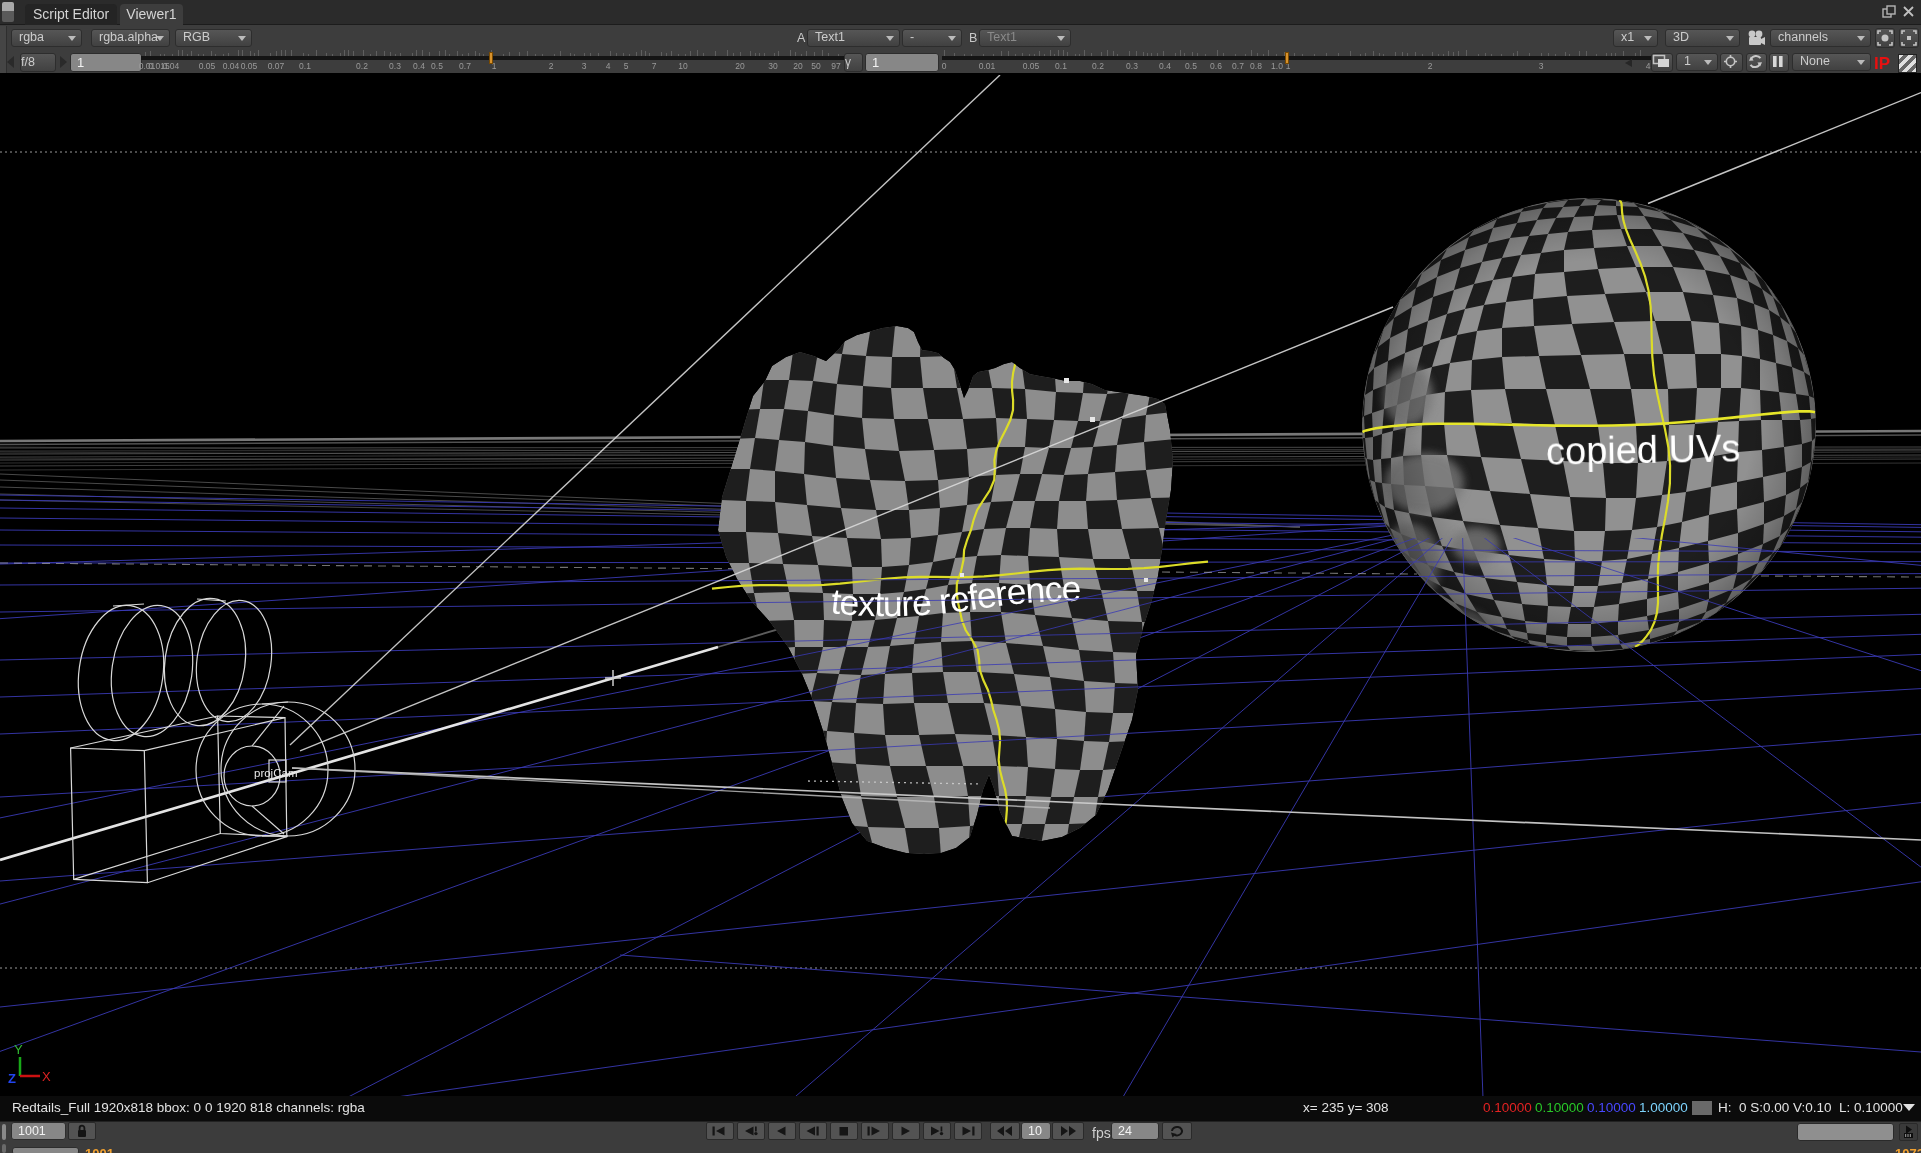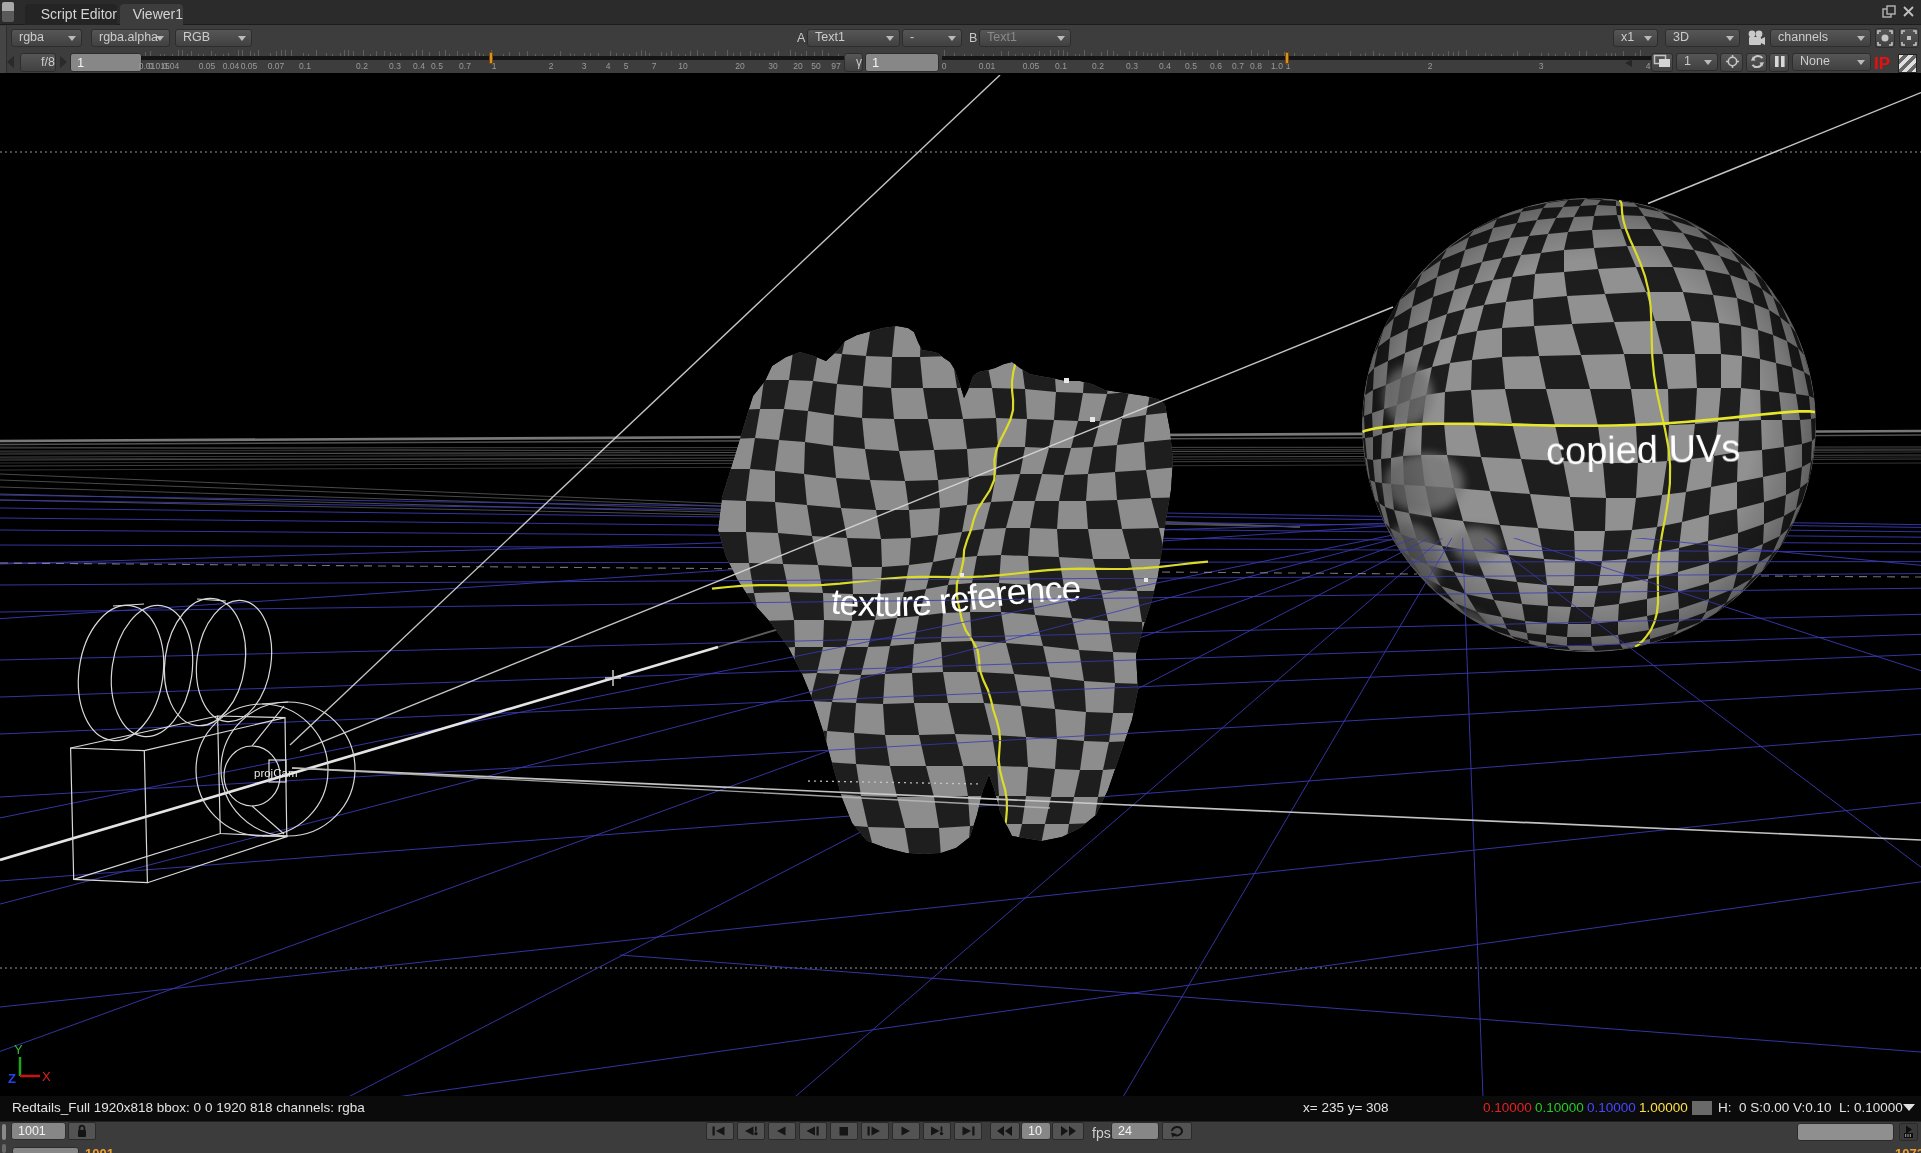--- a/index.html
+++ b/index.html
@@ -1,21 +1,21 @@
 <!DOCTYPE html>
 <html><head><meta charset="utf-8"><style>
 *{margin:0;padding:0;box-sizing:border-box}
 html,body{width:1921px;height:1153px;background:#000;font-family:"Liberation Sans",sans-serif;overflow:hidden}
 #root{position:absolute;left:0;top:0;width:1921px;height:1153px;background:#000}
 .bar{position:absolute;left:0;width:1921px}
-.tab{position:absolute;top:4px;height:21px;line-height:21px;text-align:right;font-size:14px;color:#d4d4d4;border-radius:4px 4px 0 0;white-space:nowrap;overflow:hidden}
+.tab{position:absolute;top:4px;height:21px;line-height:21px;text-align:center;font-size:14px;color:#d4d4d4;border-radius:4px 4px 0 0;white-space:nowrap;overflow:hidden}
 .dd{position:absolute;height:18px;background:linear-gradient(#565656,#414141);border:1px solid #2d2d2d;border-radius:3px;font-size:12.5px;line-height:15px;padding-left:7px;overflow:hidden}
 .dd i{position:absolute;right:5px;top:6px;width:0;height:0;border-left:4px solid transparent;border-right:4px solid transparent;border-top:5px solid #bbb}
 .lbl{position:absolute;font-size:12.5px;color:#c8c8c8}
-.btn{position:absolute;background:linear-gradient(#565656,#414141);border:1px solid #2d2d2d;border-radius:3px;color:#ccc;text-align:right}
+.btn{position:absolute;background:linear-gradient(#565656,#414141);border:1px solid #2d2d2d;border-radius:3px;color:#ccc;text-align:left}
 .inp{position:absolute;background:#878787;border:1px solid #2d2d2d;border-radius:3px;color:#f2f2f2;font-size:13px;padding-left:6px;line-height:17px}
 .tick{position:absolute;width:1px;background:#5f5f5f}
 .track{position:absolute;top:56px;height:4px;background:#141414}
 .slbl{position:absolute;top:61px;font-size:8.5px;color:#9a9a9a;transform:translateX(-50%)}
 .handle{position:absolute;top:52px;width:4px;height:12px;background:#d8922c;border:1px solid #7a4a00}
 .st{position:absolute;top:1100px;white-space:pre;font-size:13.5px}
 .tbtn{position:absolute;height:21px;background:#535353;border:1px solid #2a2a2a;border-radius:2px;text-align:center}
 </style></head><body>
 <div id="root">
 <svg id="vp" width="1921" height="1021" viewBox="0 75 1921 1021" style="position:absolute;left:0;top:75px;background:#000;font-family:&quot;Liberation Sans&quot;,sans-serif">
@@ -897,21 +897,21 @@
     <div class="dd" style="left:1792px;top:53px;width:79px"><span style="color:#cccccc">None</span><i></i></div>
     <div style="position:absolute;left:1874px;top:54px;font-size:17px;font-weight:700;color:#e81010">IP</div>
     <div style="position:absolute;left:1898px;top:54px;width:19px;height:19px;border:1px solid #222;background:repeating-linear-gradient(135deg,#e0e0e0 0 3px,#666 3px 7px)"></div>
     <div class="bar" style="top:73px;height:2px;background:#000"></div>
     <div class="bar" style="top:1096px;height:25px;background:#0b0b0b"></div>
     <div class="st" style="left:12px;color:#e2e2e2">Redtails_Full 1920x818 bbox: 0 0 1920 818 channels: rgba</div>
     <div class="st" style="left:1303px;color:#e2e2e2">x= 235 y= 308</div>
     <div class="st" style="left:1483px;color:#e32222">0.10000</div>
     <div class="st" style="left:1535px;color:#28c828">0.10000</div>
     <div class="st" style="left:1587px;color:#4848ff">0.10000</div>
-    <div class="st" style="left:1639px;color:#fde047">1.00000</div>
+    <div class="st" style="left:1639px;color:#7dd3fc">1.00000</div>
     <div style="position:absolute;left:1692px;top:1101px;width:20px;height:14px;background:#696969"></div>
     <div class="st" style="left:1718px;color:#e2e2e2">H:&nbsp; 0 S:0.00 V:0.10&nbsp; L: 0.10000</div>
     <div style="position:absolute;left:1903px;top:1104px;width:0;height:0;border-left:6px solid transparent;border-right:6px solid transparent;border-top:7px solid #e0e0e0"></div>
     <div class="bar" style="top:1121px;height:32px;background:#3c3c3c;border-top:1px solid #222"></div>
     <div style="position:absolute;left:2px;top:1124px;width:4px;height:16px;background:#8a8a8a;border-radius:2px"></div>
     <div style="position:absolute;left:2px;top:1144px;width:4px;height:9px;background:#6a6a6a;border-radius:2px"></div>
     <div class="inp" style="left:11px;top:1122px;width:55px;height:18px;line-height:16px;font-size:12.5px">1001</div>
     <div class="tbtn" style="left:68px;top:1122px;width:28px;height:18px"><svg width="26" height="16" viewBox="0 0 26 16">
         <rect x="9" y="7" width="8" height="7" rx="1" fill="#141414"></rect>
         <path d="M10.6 7 V5 a2.4 2.4 0 0 1 4.8 0 V7" fill="none" stroke="#141414" stroke-width="1.8"></path>

